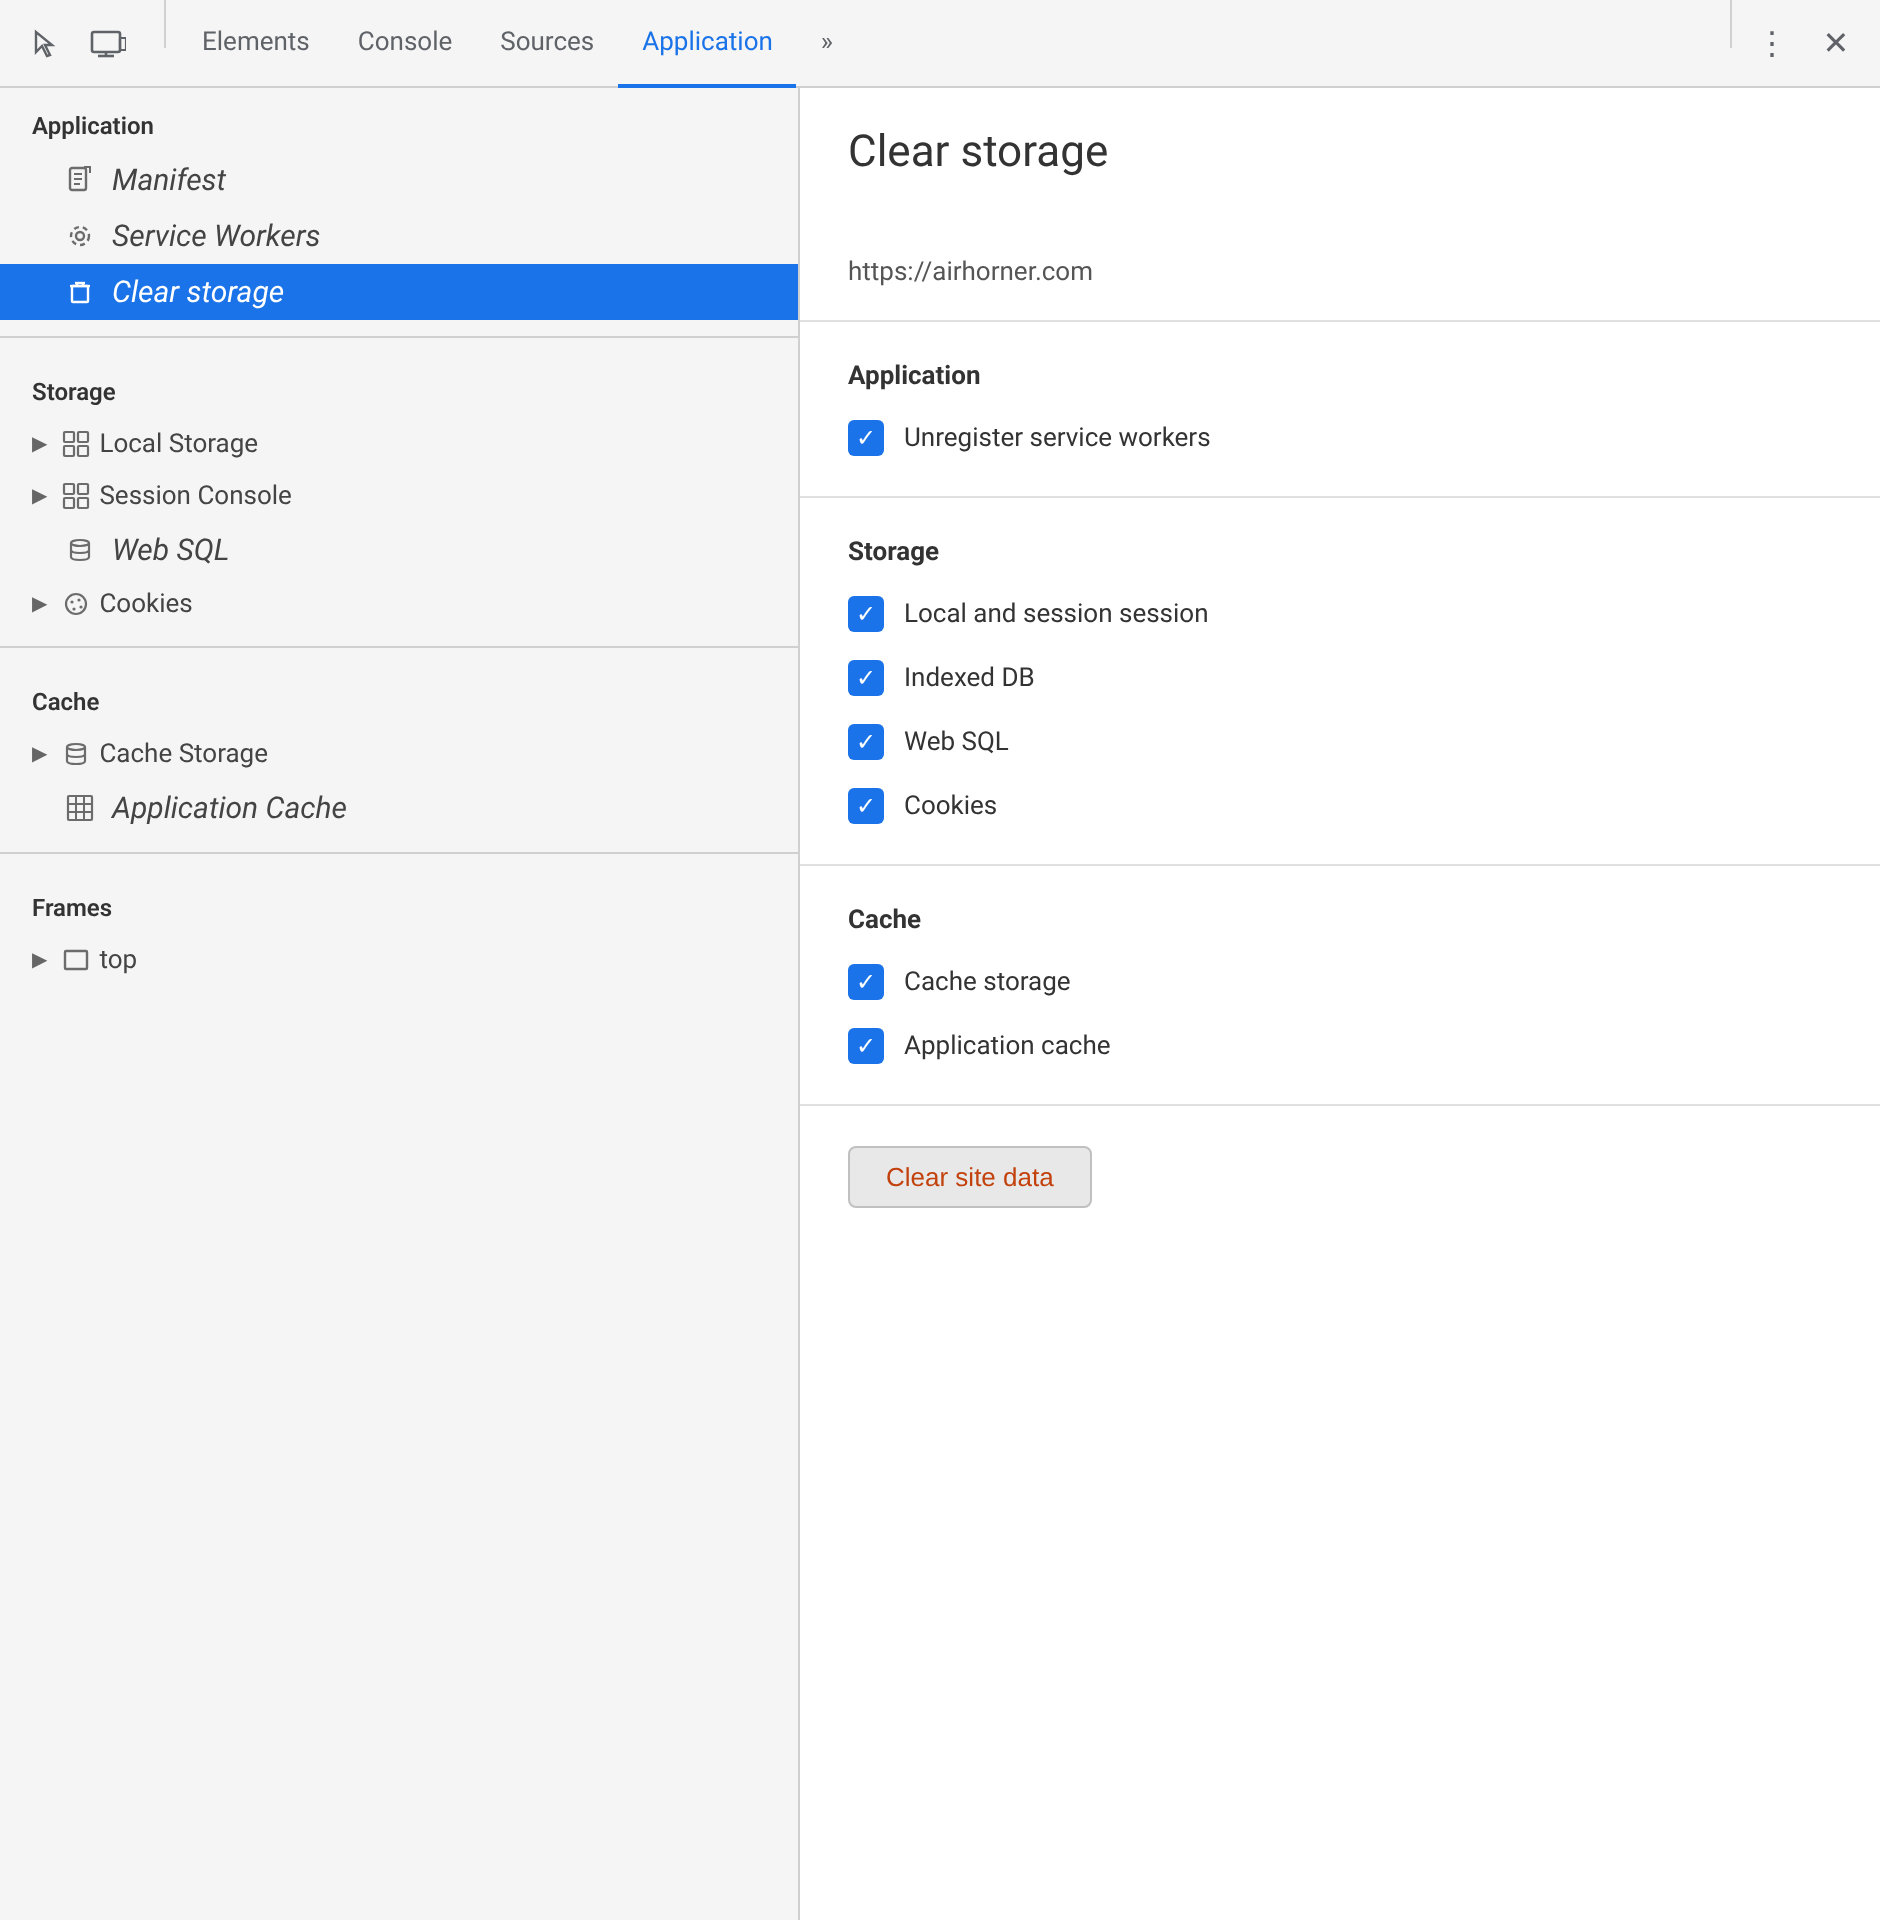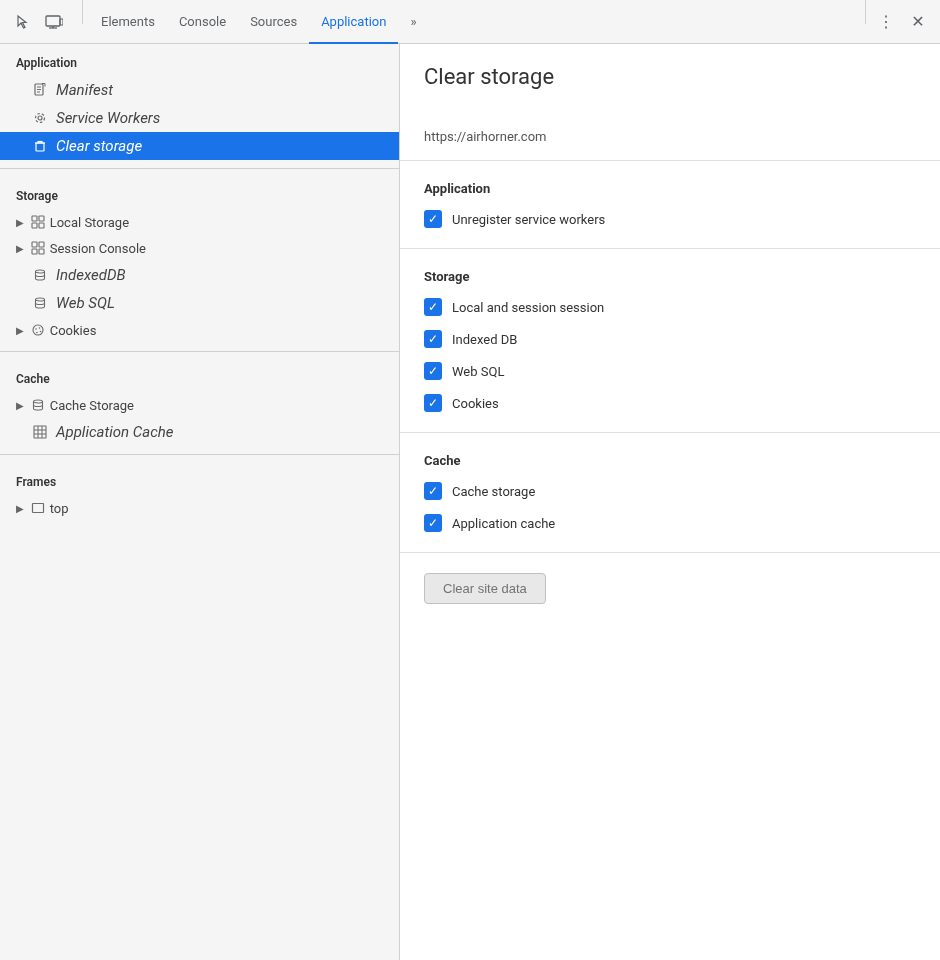--- a/index.html
+++ b/index.html
@@ -213,21 +213,21 @@
     .panel-action-section {
       padding: 20px 24px;
     }
 
     .clear-btn {
       background: #e8e8e8;
       border: 1px solid #c0c0c0;
       border-radius: 4px;
       padding: 7px 18px;
       font-size: 13px;
-      color: #737373;
+      color: #c2410c;
       cursor: pointer;
     }
   </style>
 </head>
 <body>
 
 <div class="toolbar">
   <div class="toolbar-icons">
     <div class="toolbar-icon-btn">
       <svg width="16" height="16" viewBox="0 0 16 16" fill="none">
@@ -344,30 +344,20 @@
           <svg width="14" height="14" viewBox="0 0 14 14" fill="none">
             <rect x="1" y="1" width="5" height="5" rx="0.5" stroke="#6c6c6c" stroke-width="1.1" fill="none"></rect>
             <rect x="8" y="1" width="5" height="5" rx="0.5" stroke="#6c6c6c" stroke-width="1.1" fill="none"></rect>
             <rect x="1" y="8" width="5" height="5" rx="0.5" stroke="#6c6c6c" stroke-width="1.1" fill="none"></rect>
             <rect x="8" y="8" width="5" height="5" rx="0.5" stroke="#6c6c6c" stroke-width="1.1" fill="none"></rect>
           </svg>
         </span>
         <span>Session Console</span>
       </div>
 
-      <div class="sidebar-item">
-        <span class="sidebar-icon">
-          <svg width="14" height="14" viewBox="0 0 14 14" fill="none">
-            <ellipse cx="7" cy="3.5" rx="4.5" ry="1.5" stroke="#6c6c6c" stroke-width="1.1" fill="none"></ellipse>
-            <path d="M2.5 3.5 L2.5 7 Q2.5 8.5 7 8.5 Q11.5 8.5 11.5 7 L11.5 3.5" stroke="#6c6c6c" stroke-width="1.1" fill="none"></path>
-            <path d="M2.5 7 L2.5 10.5 Q2.5 12 7 12 Q11.5 12 11.5 10.5 L11.5 7" stroke="#6c6c6c" stroke-width="1.1" fill="none"></path>
-          </svg>
-        </span>
-        <span>IndexedDB</span>
-      </div>
 
       <div class="sidebar-item">
         <span class="sidebar-icon">
           <svg width="14" height="14" viewBox="0 0 14 14" fill="none">
             <ellipse cx="7" cy="3.5" rx="4.5" ry="1.5" stroke="#6c6c6c" stroke-width="1.1" fill="none"></ellipse>
             <path d="M2.5 3.5 L2.5 7 Q2.5 8.5 7 8.5 Q11.5 8.5 11.5 7 L11.5 3.5" stroke="#6c6c6c" stroke-width="1.1" fill="none"></path>
             <path d="M2.5 7 L2.5 10.5 Q2.5 12 7 12 Q11.5 12 11.5 10.5 L11.5 7" stroke="#6c6c6c" stroke-width="1.1" fill="none"></path>
           </svg>
         </span>
         <span>Web SQL</span>

